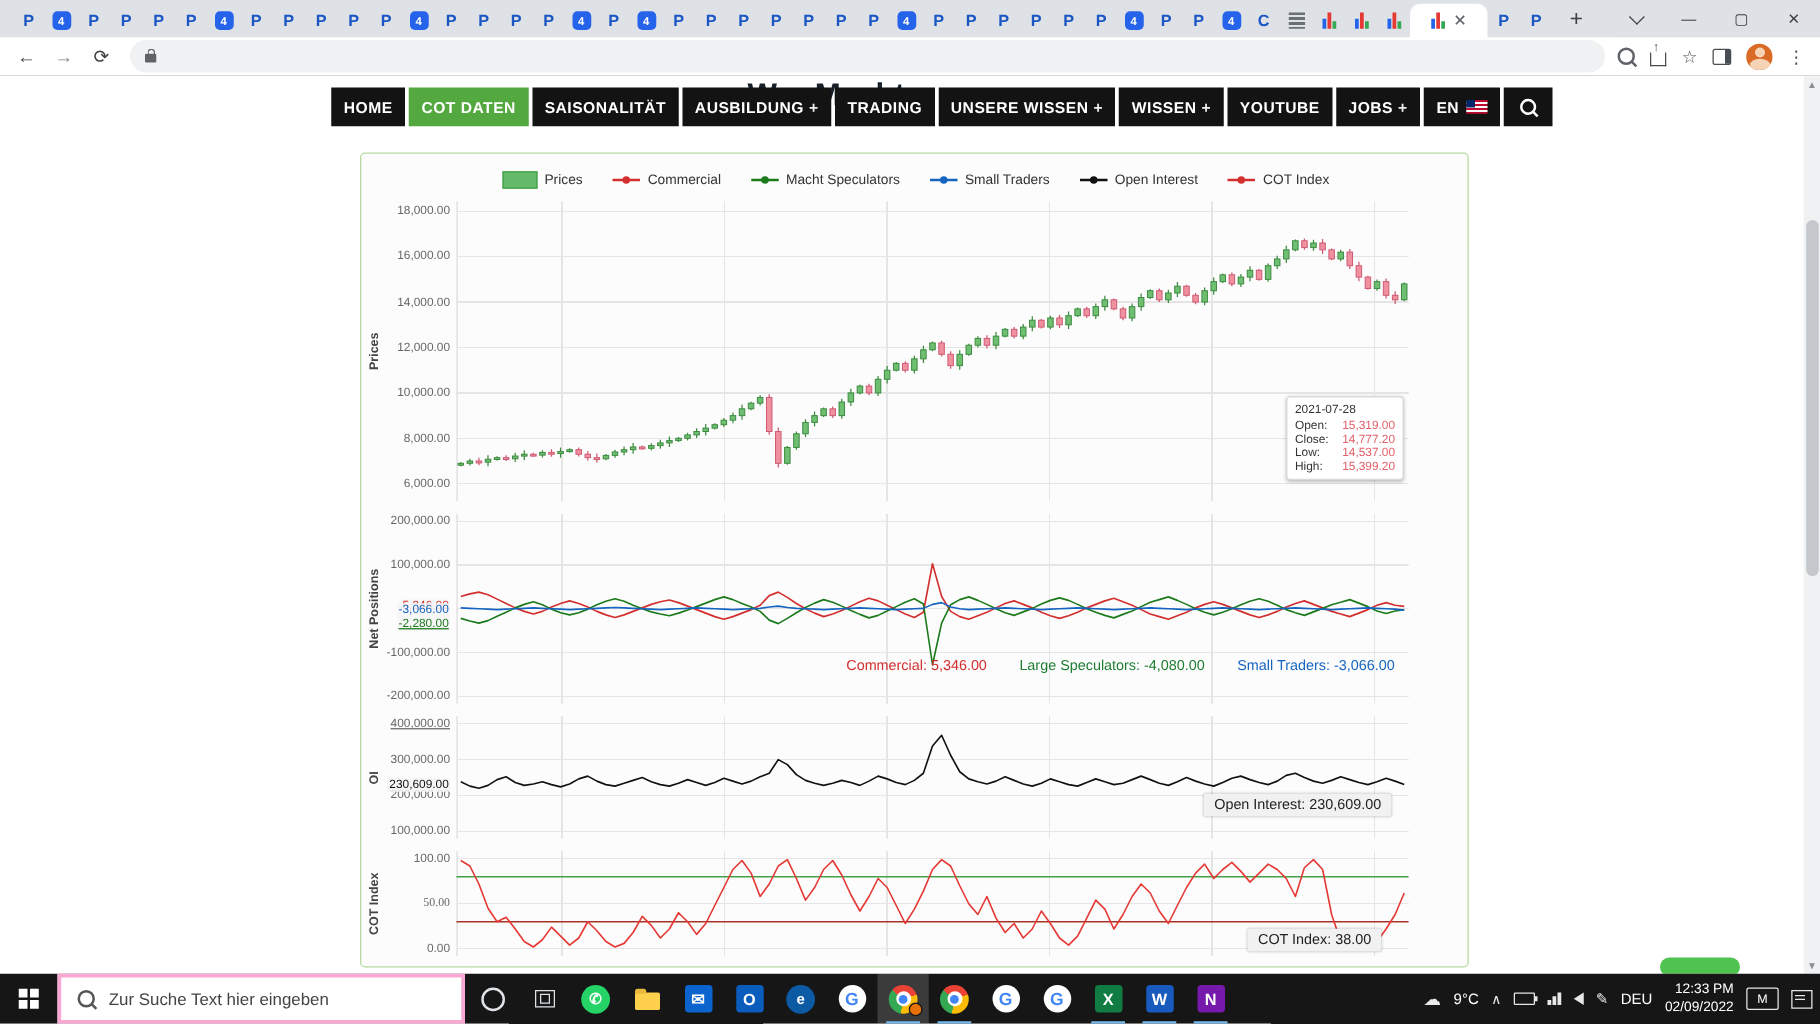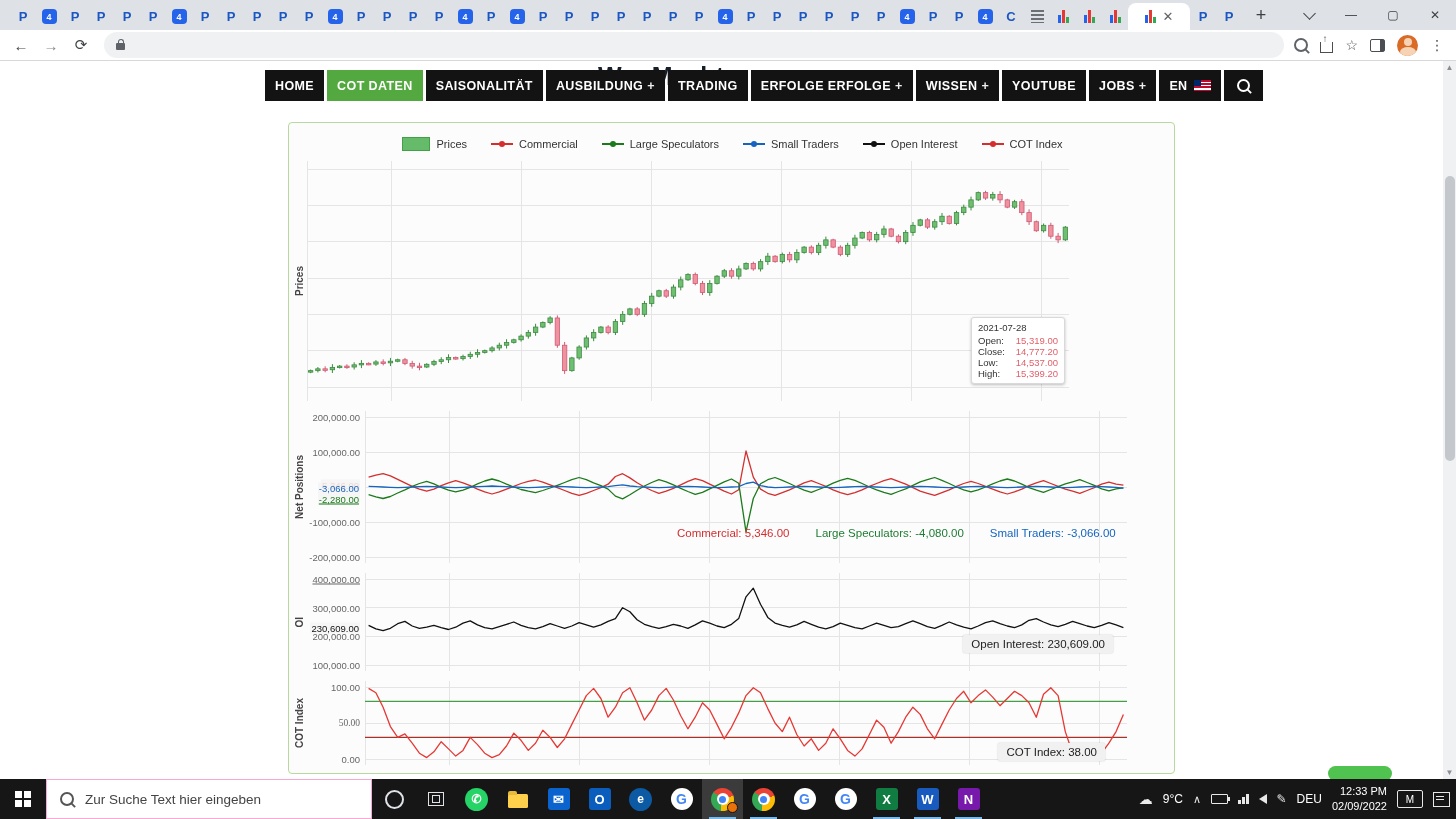--- a/index.html
+++ b/index.html
@@ -106,21 +106,21 @@
   #pg-scroll .arr{position:absolute;left:0;width:13px;height:13px;color:#8a8d91;font-size:8px;
                   display:flex;align-items:center;justify-content:center}
   #pg-thumb{position:absolute;left:1.5px;top:115px;width:10px;height:285px;background:#c4c7cb;border-radius:5px}
   #green-pill{position:absolute;left:1328px;top:705px;width:64px;height:15px;border-radius:8px;background:#4fc24f}
   
   .taskbar{position:absolute;left:0;top:779px;width:1456px;height:40px;background:#161616}
   .start{position:absolute;left:0;top:0;width:46px;height:40px;display:grid;place-items:center}
   .win-glyph{display:grid;grid-template-columns:7.5px 7.5px;grid-template-rows:7.5px 7.5px;gap:1.5px}
   .win-glyph i{background:#fff;display:block}
   .tsearch{position:absolute;left:46px;top:0;width:326px;height:40px;background:#fff;display:flex;
-           align-items:center;gap:11px;padding:0 13px;box-sizing:border-box;border:1px solid #f9a8d4}
+           align-items:center;gap:11px;padding:0 13px;box-sizing:border-box;border:3px solid #f9a8d4}
   .tsearch .lens{border-color:#555}
   .tsearch .lens::after{background:#555}
   .tsearch span.txt{font-size:13.5px;color:#444}
   #apps{position:absolute;left:374px;top:0;height:40px;display:flex}
   .app{width:41px;height:40px;display:flex;align-items:center;justify-content:center;position:relative}
   .app.open::after{content:"";position:absolute;bottom:0;left:7px;right:7px;height:2px;background:#76b9ed}
   .app-active{background:rgba(255,255,255,.16)}
   .ic-ring{width:15px;height:15px;border:2px solid #dfe3e8;border-radius:50%}
   .ic-taskview{width:14px;height:12px;border:1.6px solid #dfe3e8;position:relative}
   .ic-taskview::after{content:"";position:absolute;left:3px;top:2px;right:3px;bottom:2px;border:1px solid #dfe3e8}
@@ -357,21 +357,21 @@
         <span>SAISONALITÄT</span>
       </div>
       <div class="nav-chip">
         <span>AUSBILDUNG</span>
         <span class="plus">+</span>
       </div>
       <div class="nav-chip">
         <span>TRADING</span>
       </div>
       <div class="nav-chip">
-        <span>ERFOLGE ERFOLGE</span>
+        <span>UNSERE WISSEN</span>
         <span class="plus">+</span>
       </div>
       <div class="nav-chip">
         <span>WISSEN</span>
         <span class="plus">+</span>
       </div>
       <div class="nav-chip">
         <span>YOUTUBE</span>
       </div>
       <div class="nav-chip">
@@ -392,39 +392,48 @@
         <div class="lg-item">
           <span class="lg-box"></span>
           <span>Prices</span>
         </div>
         <div class="lg-item">
           <span class="lg-line" style="color: rgb(211, 47, 47);"></span>
           <span>Commercial</span>
         </div>
         <div class="lg-item">
           <span class="lg-line" style="color: rgb(27, 122, 27);"></span>
-          <span>Large Speculators</span>
+          <span>Macht Speculators</span>
         </div>
         <div class="lg-item">
           <span class="lg-line" style="color: rgb(21, 101, 192);"></span>
           <span>Small Traders</span>
         </div>
         <div class="lg-item">
           <span class="lg-line" style="color: rgb(17, 17, 17);"></span>
           <span>Open Interest</span>
         </div>
         <div class="lg-item">
           <span class="lg-line" style="color: rgb(211, 47, 47);"></span>
           <span>COT Index</span>
         </div>
       </div>
 
     <div class="chart-row" style="height:240px">
       <div class="axis-title">
           <span>Prices</span>
+        </div>
+      <div class="ticks" id="ticks-0">
+          <div class="tick" style="top: 8px;">18,000.00</div>
+          <div class="tick" style="top: 44.3333px;">16,000.00</div>
+          <div class="tick" style="top: 80.6667px;">14,000.00</div>
+          <div class="tick" style="top: 117px;">12,000.00</div>
+          <div class="tick" style="top: 153.333px;">10,000.00</div>
+          <div class="tick" style="top: 189.667px;">8,000.00</div>
+          <div class="tick" style="top: 226px;">6,000.00</div>
         </div>
       <div class="plot" id="plot-0">
           <svg width="762" height="240">
             <line x1="0.5" y1="0" x2="0.5" y2="240" stroke="#e5e5e5" stroke-width="1" shape-rendering="crispEdges"></line>
             <line x1="84.5" y1="0" x2="84.5" y2="240" stroke="#e5e5e5" stroke-width="1" shape-rendering="crispEdges"></line>
             <line x1="214.5" y1="0" x2="214.5" y2="240" stroke="#e5e5e5" stroke-width="1" shape-rendering="crispEdges"></line>
             <line x1="344.5" y1="0" x2="344.5" y2="240" stroke="#e5e5e5" stroke-width="1" shape-rendering="crispEdges"></line>
             <line x1="474.5" y1="0" x2="474.5" y2="240" stroke="#e5e5e5" stroke-width="1" shape-rendering="crispEdges"></line>
             <line x1="604.5" y1="0" x2="604.5" y2="240" stroke="#e5e5e5" stroke-width="1" shape-rendering="crispEdges"></line>
             <line x1="734.5" y1="0" x2="734.5" y2="240" stroke="#e5e5e5" stroke-width="1" shape-rendering="crispEdges"></line>

